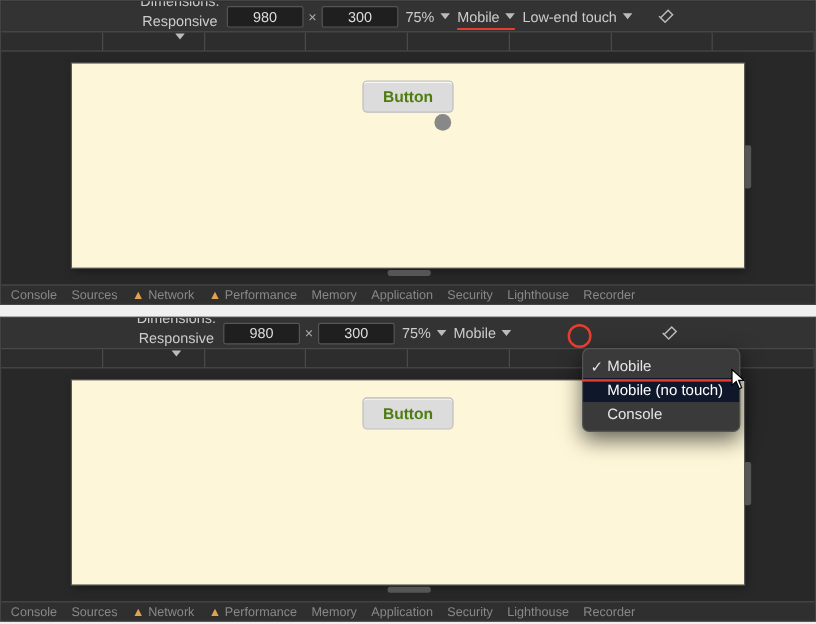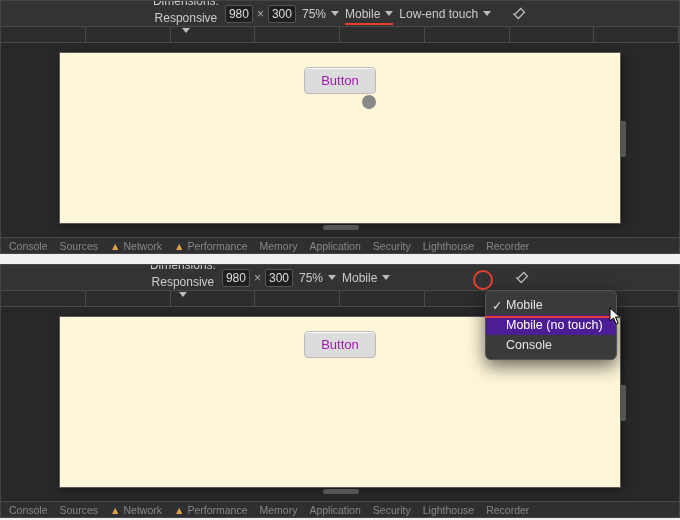--- a/index.html
+++ b/index.html
@@ -46,21 +46,21 @@
     border-right: 4px solid transparent;
     border-top: 5px solid #bbb;
     display: inline-block;
   }
   .dims {
     display: inline-flex;
     align-items: center;
     gap: 4px;
   }
   .num {
-    width: 28px;
+    width: 64px;
     height: 18px;
     background: #1f1f1f;
     border: 1px solid #555;
     border-radius: 2px;
     color: #ddd;
     text-align: center;
     line-height: 16px;
   }
   .x { color: #aaa; }
   .zoom, .device, .throttle {
@@ -113,22 +113,22 @@
     align-items: flex-start;
     justify-content: center;
     padding-top: 14px;
   }
   .device-frame .inner-btn {
     background: #dcdcdc;
     border: 1px solid #bdbdbd;
     border-radius: 4px;
     padding: 5px 16px;
     font-size: 13px;
-    font-weight: 400;
-    color: #a21caf;
+    font-weight: 700;
+    color: #4d7c0f;
     box-shadow: inset 0 1px 0 #fff;
     cursor: pointer;
   }
   .touch-dot {
     position: absolute;
     width: 14px; height: 14px;
     border-radius: 50%;
     background: #888;
     top: 42px;
     left: 54%;
@@ -182,21 +182,21 @@
     color: #e5e5e5;
     z-index: 10;
   }
   .menu .item {
     padding: 3px 12px 3px 20px;
     position: relative;
     cursor: pointer;
     font-size: 12.5px;
   }
   .menu .item.sel {
-    background: #4c1d95;
+    background: #0f172a;
     color: #fff;
   }
   .menu .item .check {
     position: absolute;
     left: 6px;
     top: 3px;
   }
   .red-circle {
     position: absolute;
     top: 5px;

